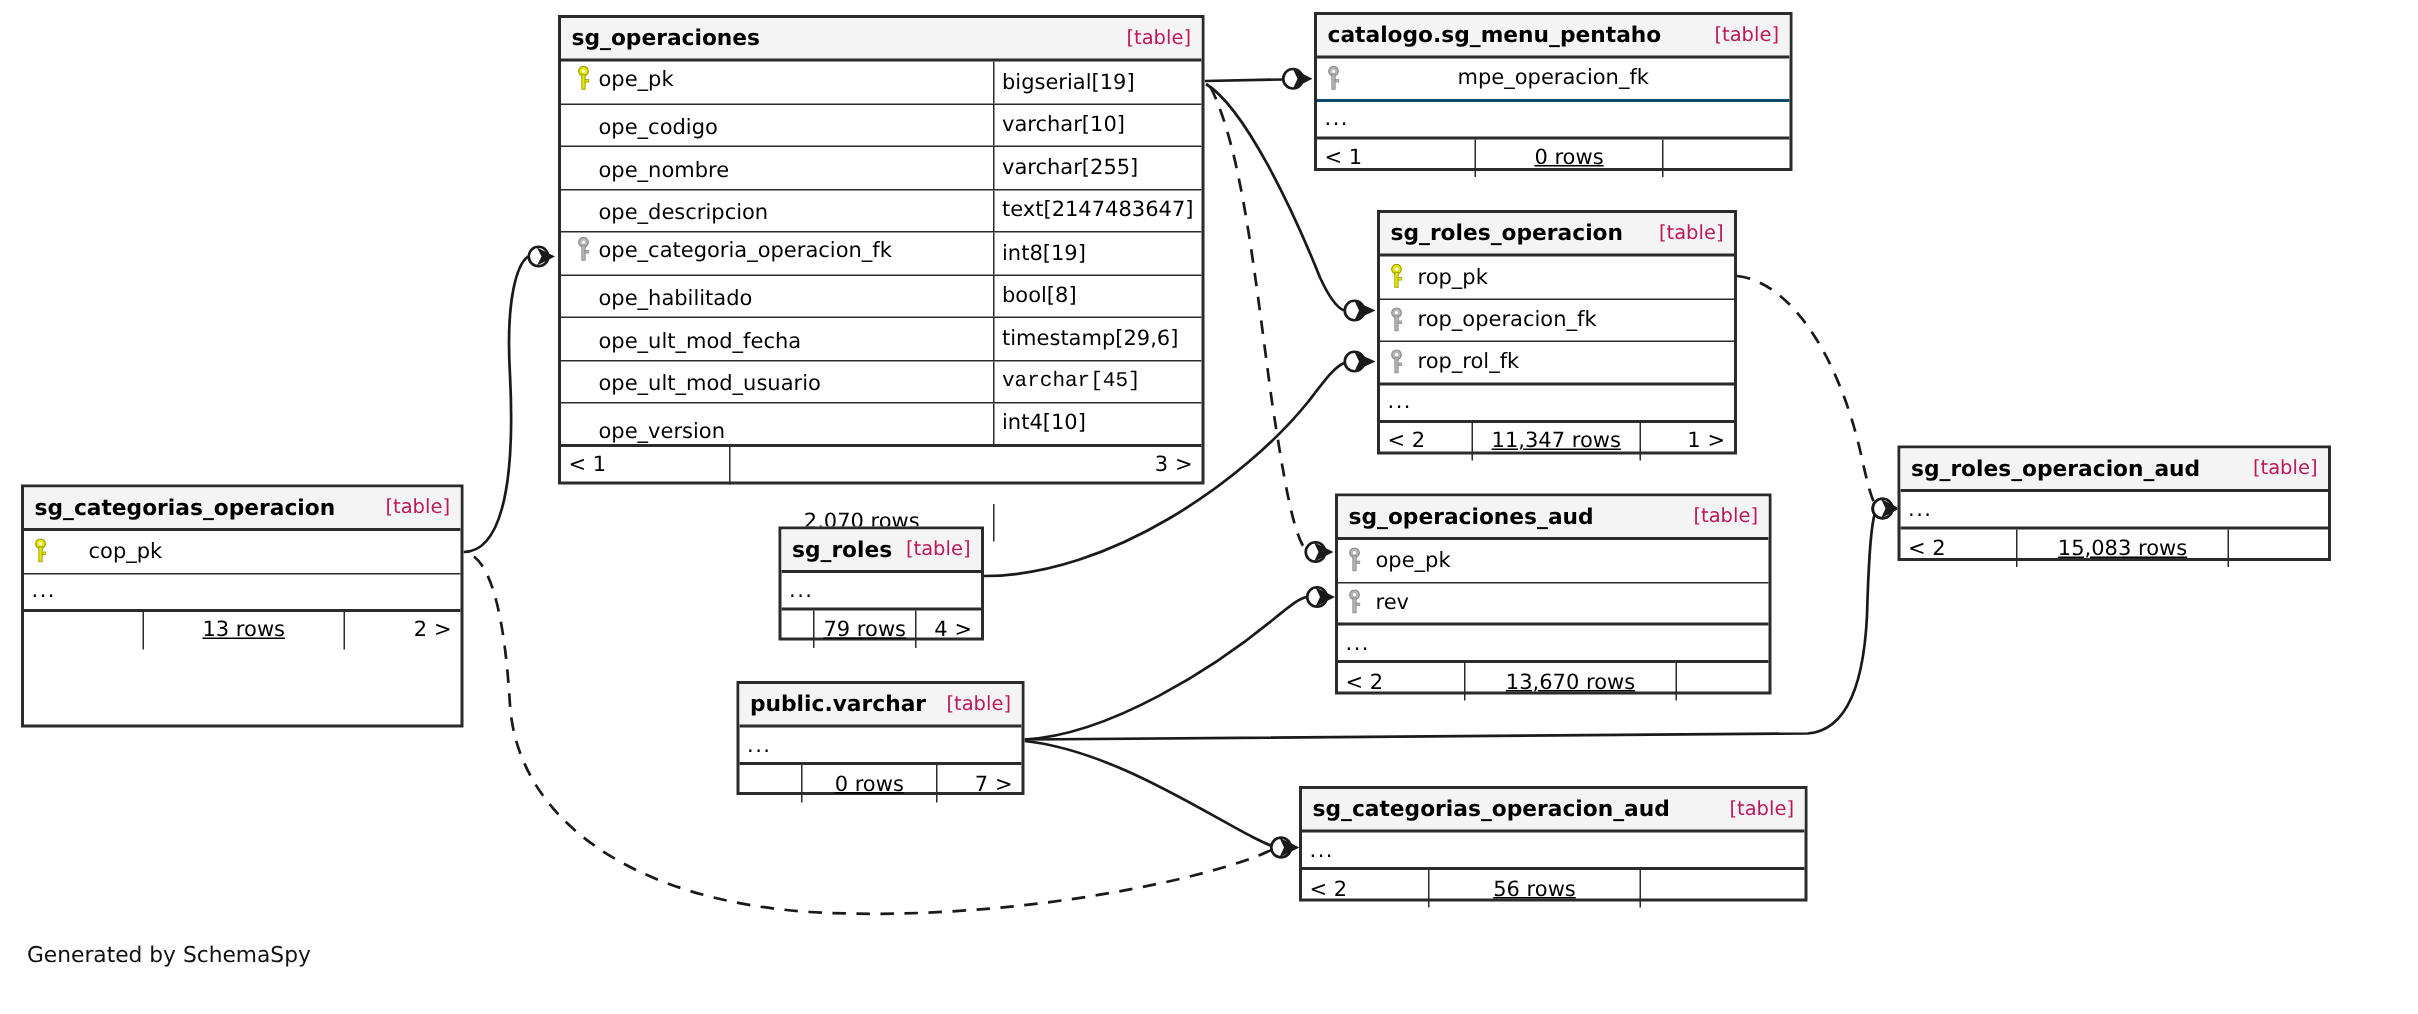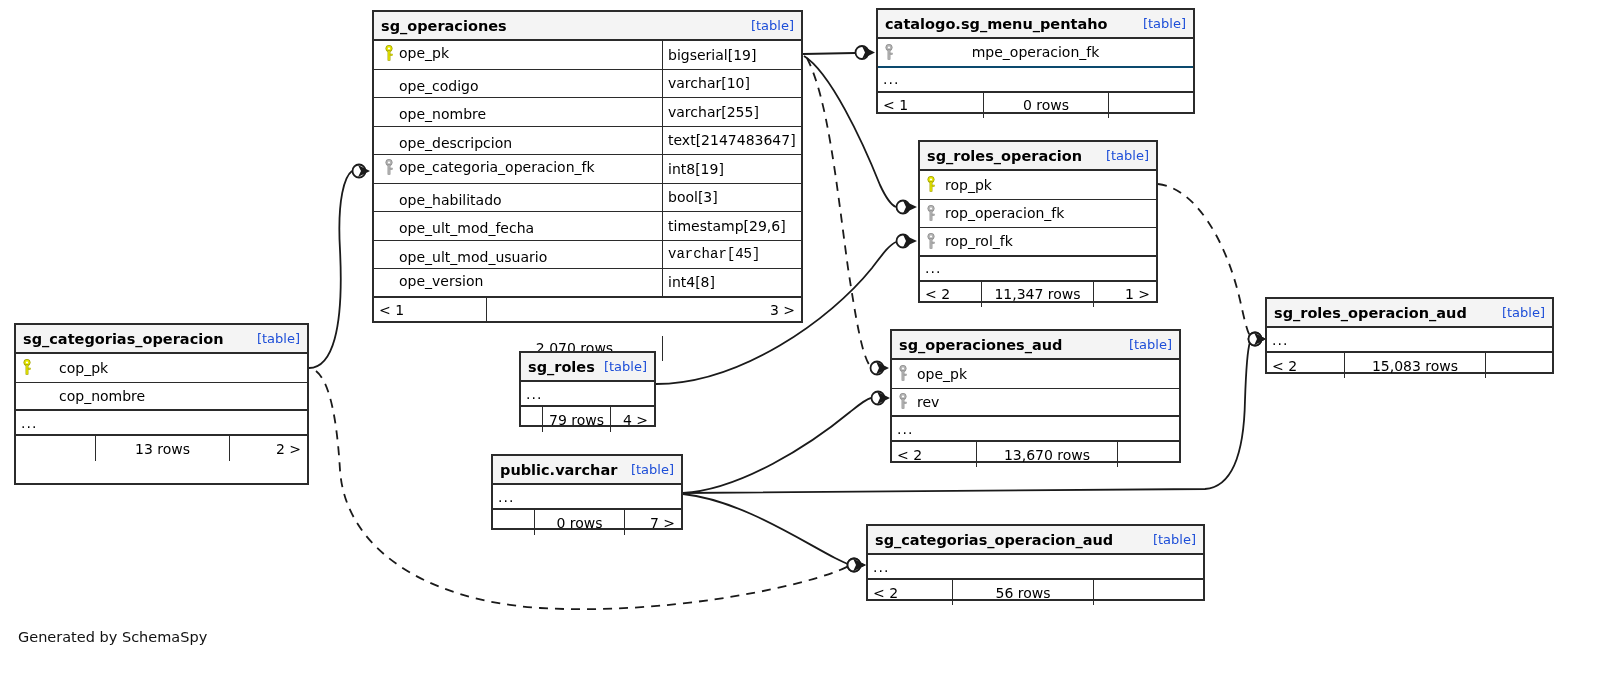--- a/index.html
+++ b/index.html
@@ -23,21 +23,21 @@
     border-bottom:2px solid #2b2b2b;
     box-sizing:border-box;
     height:29px;
     padding:0 7px;
     white-space:nowrap;
   }
   .tb-title .tname{
     font-weight:bold;font-size:14.5px;color:#000;
   }
   .tb-title .ttag{
-    margin-left:auto;font-size:13px;color:#1d4ed8;font-weight:normal;
+    margin-left:auto;font-size:13px;color:#be185d;font-weight:normal;
   }
   .tb-row{
     display:flex;align-items:center;
     height:28.5px;
     border-bottom:1px solid #2b2b2b;
     box-sizing:border-box;
     font-size:14px;color:#000;
     white-space:nowrap;
   }
   .tb-row:last-child{border-bottom:none;}
@@ -75,21 +75,21 @@
     font-size:14px;color:#000;
   }
   .foot .fc{
     display:flex;align-items:center;
     box-sizing:border-box;
     height:100%;
     border-right:1px solid #2b2b2b;
   }
   .foot .fc:last-child{border-right:none;}
   .foot .fl{justify-content:flex-start;padding-left:5px;}
-  .foot .fcn{justify-content:center;}
+  .foot .fcn{justify-content:center;text-decoration:underline;}
   .foot .fr{justify-content:flex-end;padding-right:6px;}
 
   .centered-name{justify-content:center;display:flex;flex:1 1 auto;}
 
   .credit{
     position:absolute;
     font-size:14.5px;color:#111;
     white-space:nowrap;
   }
   .keyicon{display:block;}
@@ -240,21 +240,21 @@
       <span class="ctype" style="width:139px;">int8[19]</span>
     </div>
 
     <div class="tb-row">
       <span class="cname">
         <span style="display:inline-flex;align-items:center;">
           <span class="keyslot"></span>
           <span>ope_habilitado</span>
         </span>
       </span>
-      <span class="ctype" style="width:139px;">bool[3]</span>
+      <span class="ctype" style="width:139px;">bool[8]</span>
     </div>
 
     <div class="tb-row">
       <span class="cname">
         <span style="display:inline-flex;align-items:center;">
           <span class="keyslot"></span>
           <span>ope_ult_mod_fecha</span>
         </span>
       </span>
       <span class="ctype" style="width:139px;">timestamp[29,6]</span>
@@ -265,26 +265,26 @@
         <span style="display:inline-flex;align-items:center;">
           <span class="keyslot"></span>
           <span>ope_ult_mod_usuario</span>
         </span>
       </span>
       <span class="ctype" style="width:139px;font-family:Liberation Mono, monospace;">varchar[45]</span>
     </div>
 
     <div class="tb-row" style="border-bottom:2px solid #2b2b2b;">
       <span class="cname">
-        <span style="display:inline-flex;align-items:flex-end;">
+        <span style="display:inline-flex;align-items:flex-start;">
           <span class="keyslot"></span>
           <span>ope_version</span>
         </span>
       </span>
-      <span class="ctype" style="width:139px;">int4[8]</span>
+      <span class="ctype" style="width:139px;">int4[10]</span>
     </div>
 
     <div class="foot">
       <div class="fc fl" style="width:113px;">&lt; 1</div>
       <div class="fc fcn" style="width:176px;margin-top:38px;">2,070 rows</div>
       <div class="fc fr" style="flex:1;">3 &gt;</div>
     </div>
   </div>
 
   <div class="table-box" style="left:876px;top:8px;width:319px;height:106px;">
@@ -402,24 +402,20 @@
       <span class="keyslot">
         <svg class="keyicon" width="10" height="17" viewBox="0 0 10 17">
             <circle cx="5" cy="3.5" r="3.2" fill="#e8e800" stroke="#9a9a00" stroke-width="0.8"></circle>
             <circle cx="5" cy="3.5" r="1.1" fill="#fff"></circle>
             <rect x="3.9" y="5.5" width="2.2" height="10" fill="#e8e800" stroke="#9a9a00" stroke-width="0.6"></rect>
             <rect x="6.1" y="9" width="2.4" height="1.7" fill="#e8e800" stroke="#9a9a00" stroke-width="0.5"></rect>
           </svg>
       </span>
       <span class="cname" style="padding-left:22px;">cop_pk</span>
     </div>
-    <div class="tb-row" style="border-bottom:2px solid #2b2b2b;">
-      <span class="keyslot"></span>
-      <span class="cname" style="padding-left:22px;">cop_nombre</span>
-    </div>
     <div class="ellip-row nobordertop">...</div>
     <div class="foot">
       <div class="fc fl" style="width:80px;"></div>
       <div class="fc fcn" style="width:134px;">13 rows</div>
       <div class="fc fr" style="flex:1;">2 &gt;</div>
     </div>
   </div>
 
   <div class="table-box" style="left:519px;top:351px;width:137px;height:76px;">
     <div class="tb-title">

